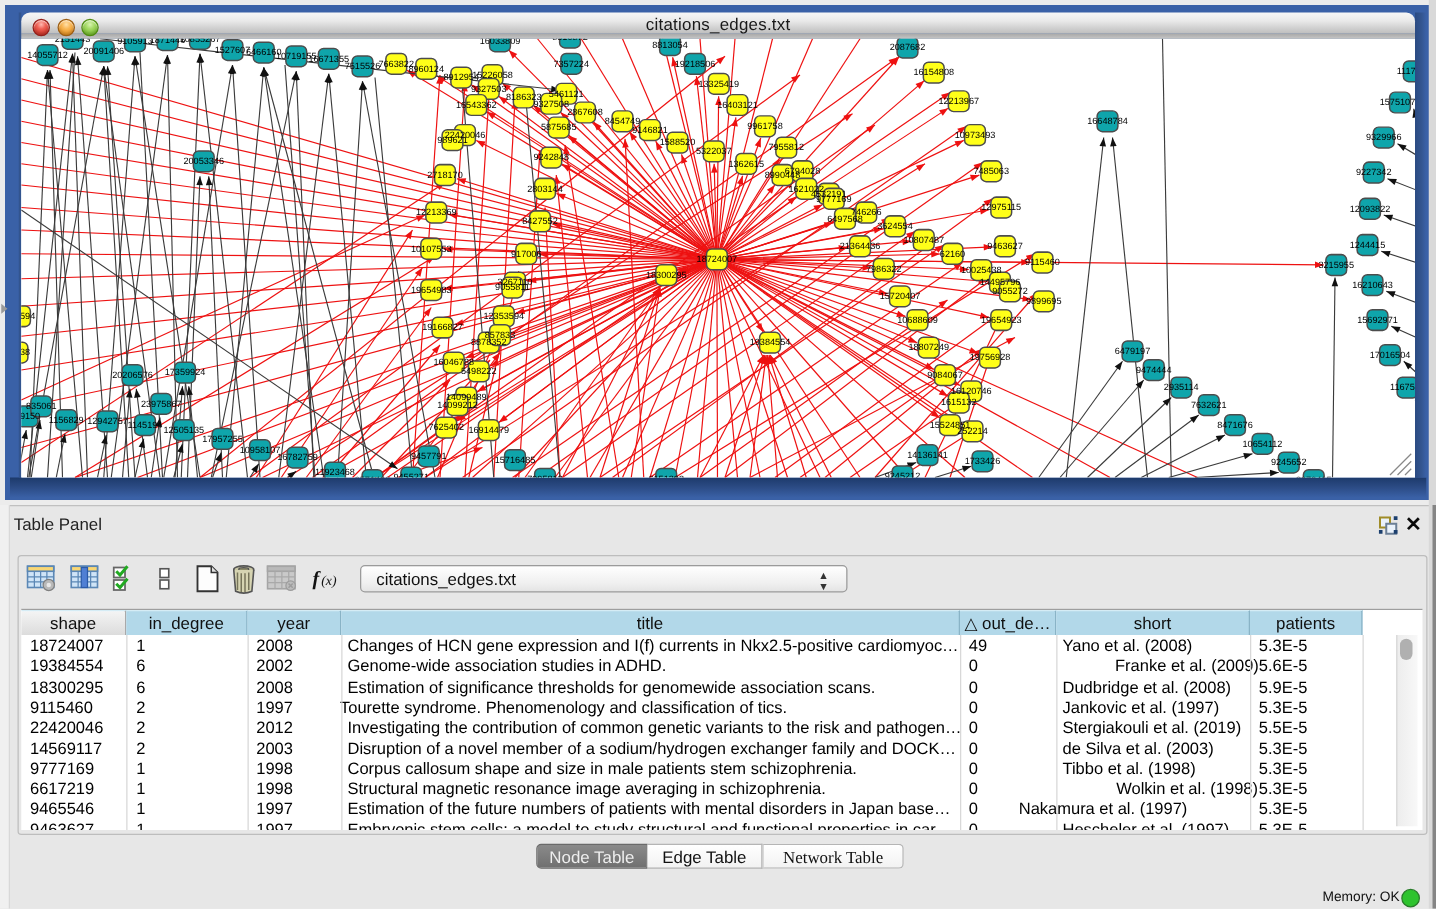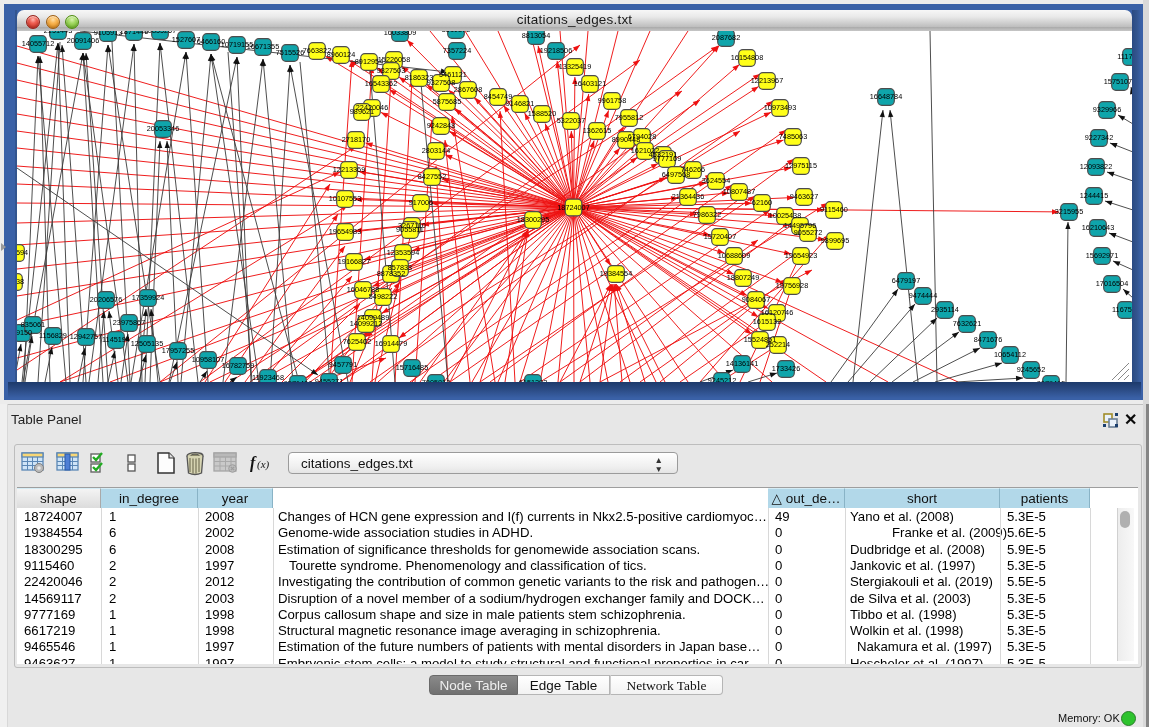--- a/index.html
+++ b/index.html
@@ -891,20 +891,21 @@
 </svg></div>
 <div class="ticon" style="left:233px"><svg width="30" height="24" viewBox="0 0 30 24">
 <text x="2" y="17" font-family="Liberation Serif,serif" font-size="16" font-style="italic" font-weight="bold" fill="#111">f</text>
 <text x="9" y="17" font-family="Liberation Serif,serif" font-size="11" font-style="italic" fill="#111">(x)</text>
 </svg></div>
     <div id="dropdown">citations_edges.txt<span id="ddarrows">▲<br>▼</span></div>
     <div id="tbl">
         <div class="hc hname" style="left:0px;width:84px">shape</div>
 <div class="hc" style="left:84px;width:97px">in_degree</div>
 <div class="hc" style="left:181px;width:75px">year</div>
+<div class="hc" style="left:256px;width:495px">title</div>
 <div class="hc" style="left:751px;width:77px">△ out_de…</div>
 <div class="hc" style="left:828px;width:155px">short</div>
 <div class="hc" style="left:983px;width:90px">patients</div>
 <div class="row" style="left:0;top:21.0px">
           <span class="c" style="left:7px">18724007</span>
           <span class="c" style="left:92px">1</span>
           <span class="c" style="left:188px">2008</span>
           <span class="c" style="left:261px">Changes of HCN gene expression and I(f) currents in Nkx2.5‑positive cardiomyoc…</span>
           <span class="c" style="left:758px">49</span>
           <span class="c" style="left:833px">Yano et al. (2008)</span>
@@ -925,21 +926,21 @@
           <span class="c" style="left:188px">2008</span>
           <span class="c" style="left:261px">Estimation of significance thresholds for genomewide association scans.</span>
           <span class="c" style="left:758px">0</span>
           <span class="c" style="left:833px">Dudbridge et al. (2008)</span>
           <span class="c" style="left:990px">5.9E‑5</span>
         </div>
 <div class="row" style="left:0;top:69.9px">
           <span class="c" style="left:7px">9115460</span>
           <span class="c" style="left:92px">2</span>
           <span class="c" style="left:188px">1997</span>
-          <span class="c" style="left:272px">Tourette syndrome. Phenomenology and classification of tics.</span>
+          <span class="c" style="left:255px">Tourette syndrome. Phenomenology and classification of tics.</span>
           <span class="c" style="left:758px">0</span>
           <span class="c" style="left:833px">Jankovic et al. (1997)</span>
           <span class="c" style="left:990px">5.3E‑5</span>
         </div>
 <div class="row" style="left:0;top:86.2px">
           <span class="c" style="left:7px">22420046</span>
           <span class="c" style="left:92px">2</span>
           <span class="c" style="left:188px">2012</span>
           <span class="c" style="left:261px">Investigating the contribution of common genetic variants to the risk and pathogen…</span>
           <span class="c" style="left:758px">0</span>
@@ -963,30 +964,30 @@
           <span class="c" style="left:758px">0</span>
           <span class="c" style="left:833px">Tibbo et al. (1998)</span>
           <span class="c" style="left:990px">5.3E‑5</span>
         </div>
 <div class="row" style="left:0;top:135.1px">
           <span class="c" style="left:7px">6617219</span>
           <span class="c" style="left:92px">1</span>
           <span class="c" style="left:188px">1998</span>
           <span class="c" style="left:261px">Structural magnetic resonance image averaging in schizophrenia.</span>
           <span class="c" style="left:758px">0</span>
-          <span class="c" style="left:833px">Wolkin et al. (1998)</span>
+          <span class="c" style="left:876px">Wolkin et al. (1998)</span>
           <span class="c" style="left:990px">5.3E‑5</span>
         </div>
 <div class="row" style="left:0;top:151.4px">
           <span class="c" style="left:7px">9465546</span>
           <span class="c" style="left:92px">1</span>
           <span class="c" style="left:188px">1997</span>
           <span class="c" style="left:261px">Estimation of the future numbers of patients with mental disorders in Japan base…</span>
           <span class="c" style="left:758px">0</span>
-          <span class="c" style="left:840px">Nakamura et al. (1997)</span>
+          <span class="c" style="left:798px">Nakamura et al. (1997)</span>
           <span class="c" style="left:990px">5.3E‑5</span>
         </div>
 <div class="row" style="left:0;top:167.7px">
           <span class="c" style="left:7px">9463627</span>
           <span class="c" style="left:92px">1</span>
           <span class="c" style="left:188px">1997</span>
           <span class="c" style="left:261px">Embryonic stem cells: a model to study structural and functional properties in car…</span>
           <span class="c" style="left:758px">0</span>
           <span class="c" style="left:833px">Hescheler et al. (1997)</span>
           <span class="c" style="left:990px">5.3E‑5</span>

